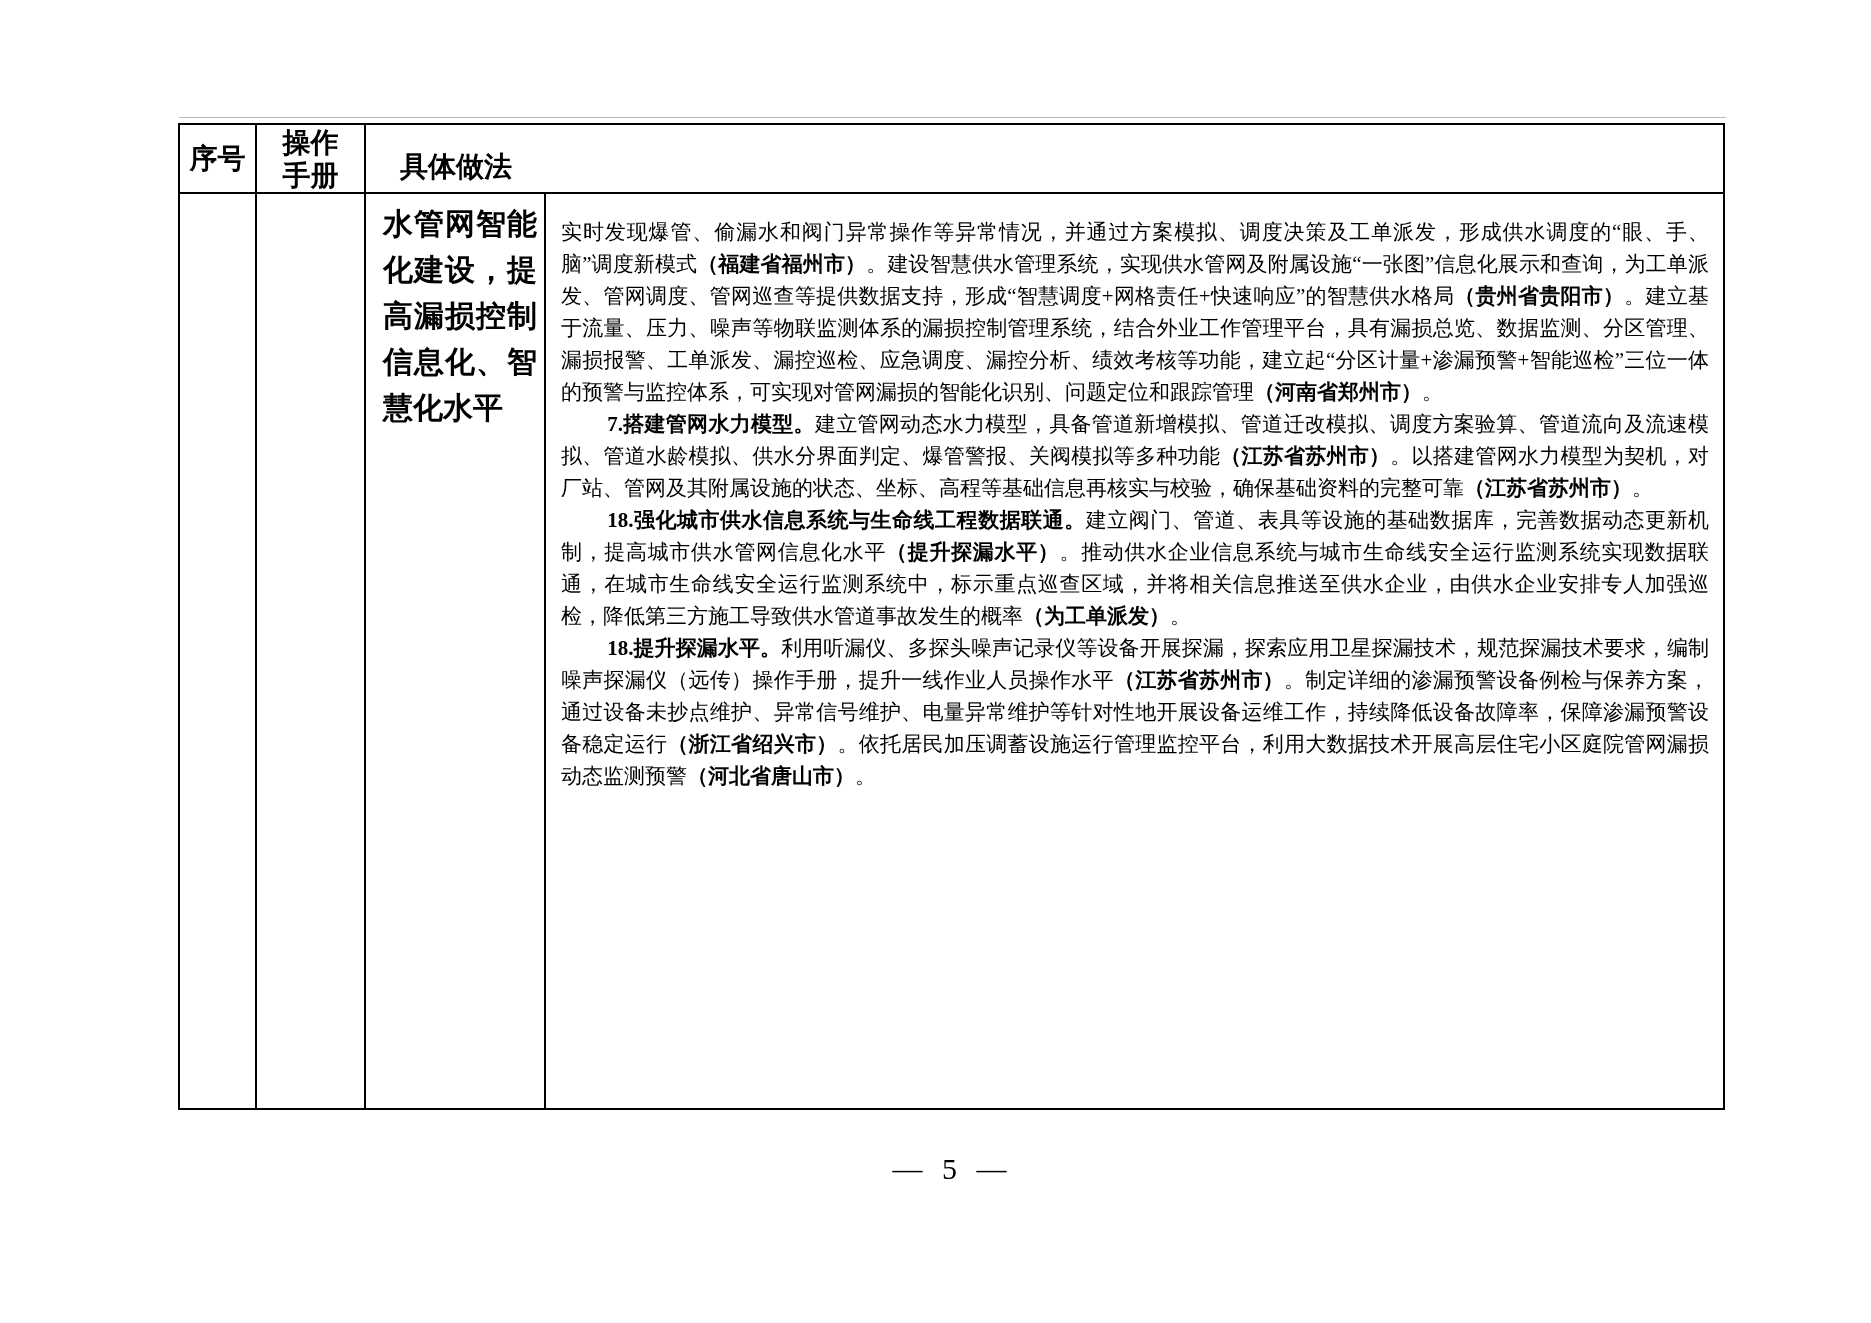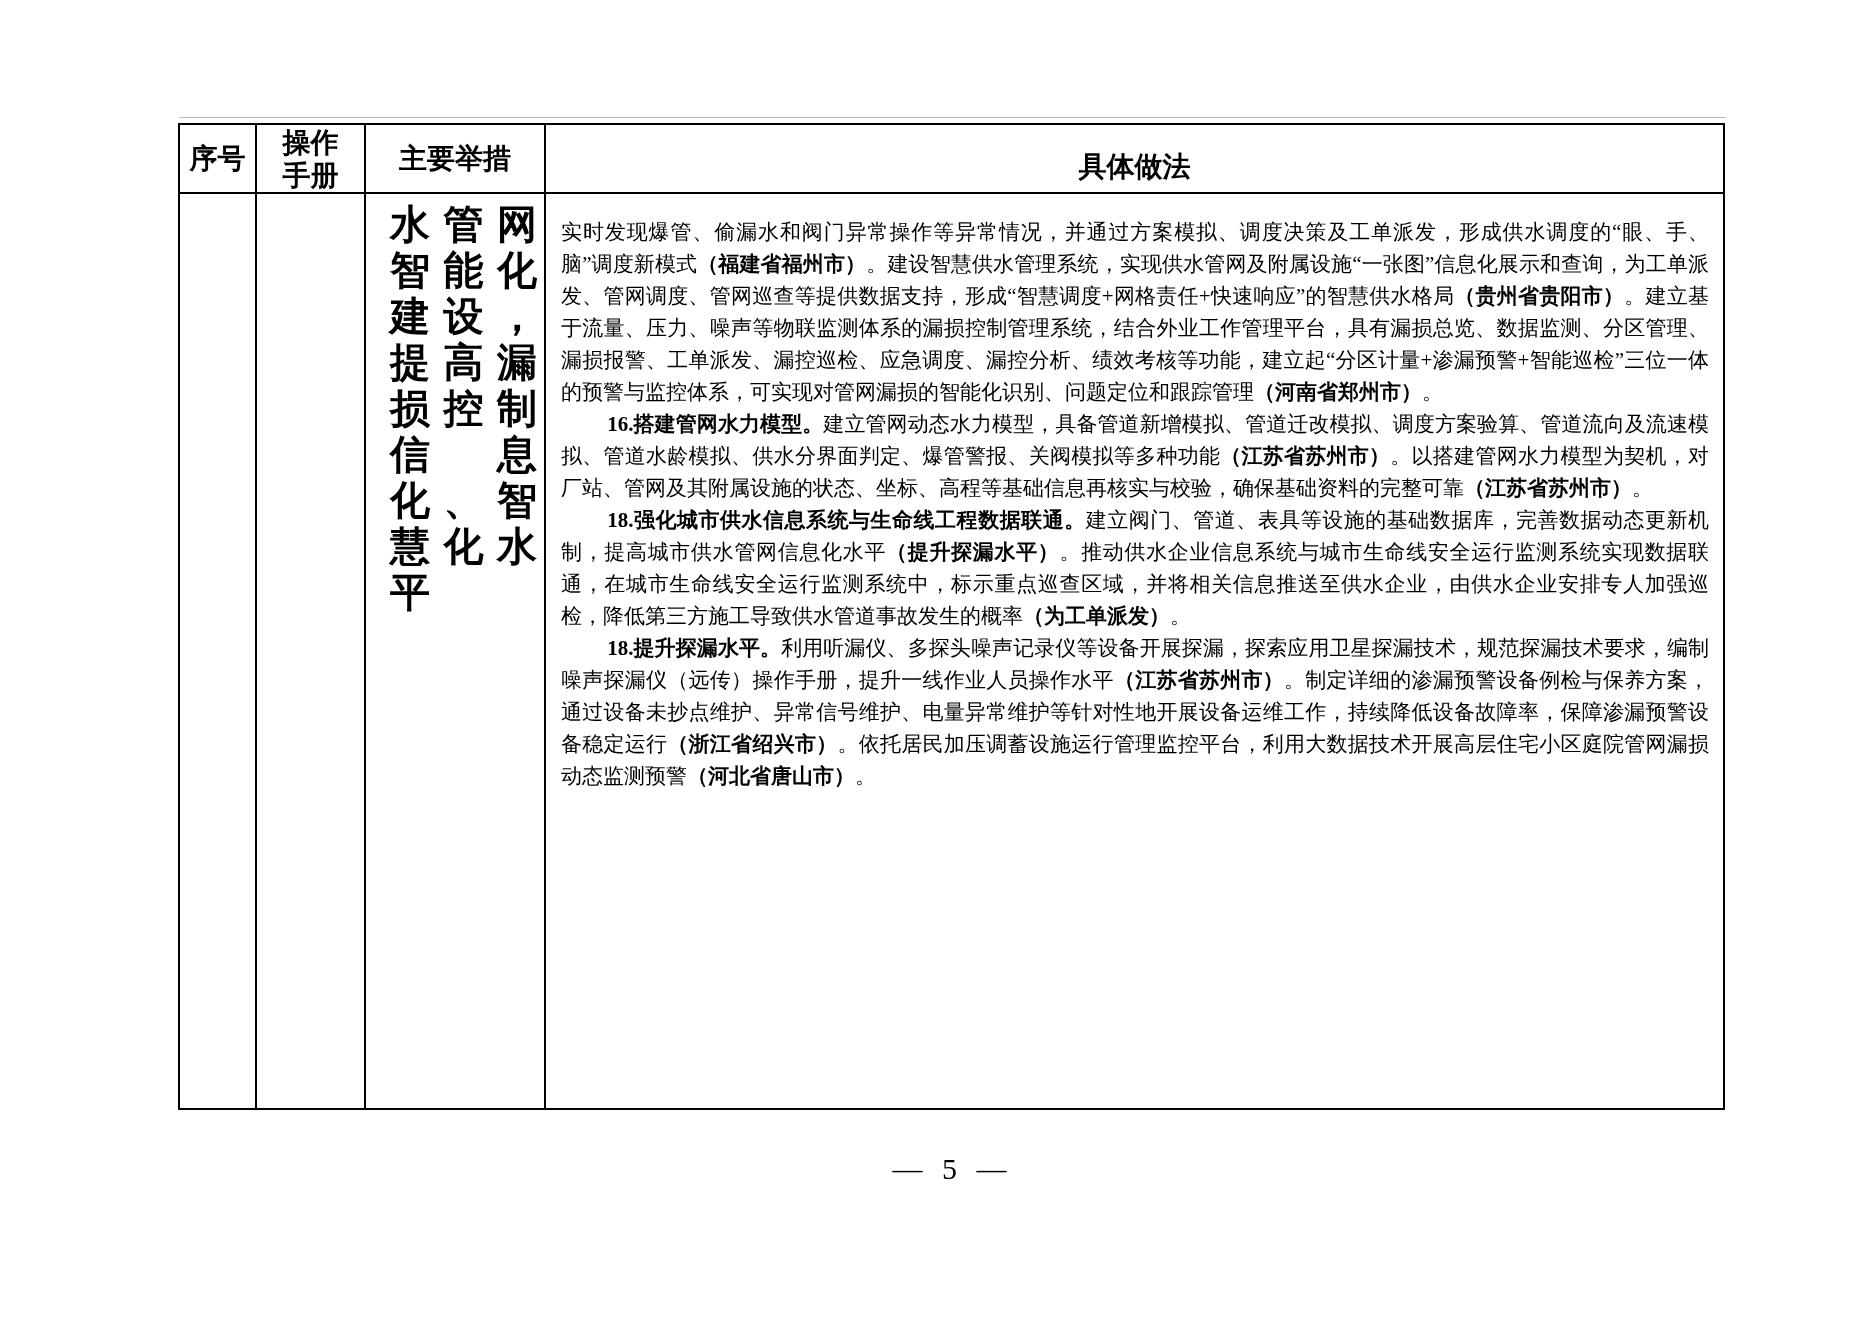--- a/index.html
+++ b/index.html
@@ -58,23 +58,23 @@
   .th .wrap2 {
     display: inline-block;
     width: 2.05em;
   }
 
   .body-row {
     min-height: 914px;
   }
 
   .measure-cell {
-    padding: 7px 7px 0 24px;
+    padding: 7px 7px 0 17px;
     font-weight: 700;
-    font-size: 40px;
+    font-size: 30px;
     line-height: 46px;
     text-align: justify;
     text-justify: inter-character;
     font-family: Liberation Sans, sans-serif;
   }
 
   .detail-cell {
     padding: 6px 14px 0 15px;
     font-size: 21px;
     line-height: 32px;
@@ -104,33 +104,30 @@
 
 <div class="doc-table">
   <div class="tr header-row">
     <div class="th">
       <span>序号</span>
     </div>
     <div class="th">
       <span class="wrap2">操作手册</span>
     </div>
     <div class="th">
-      <span>主要举措</span>
-    </div>
-    <div class="th">
       <span>具体做法</span>
     </div>
   </div>
 
   <div class="tr body-row">
     <div class="td"></div>
     <div class="td"></div>
     <div class="td measure-cell">水管网智能化建设，提高漏损控制信息化、智慧化水平</div>
     <div class="td detail-cell">
         <div class="para"><span>实时发现爆管、偷漏水和阀门异常操作等异常情况，并通过方案模拟、调度决策及工单派发，形成供水调度的“眼、手、脑”调度新模式</span><span class="bold">（福建省福州市）</span><span>。建设智慧供水管理系统，实现供水管网及附属设施“一张图”信息化展示和查询，为工单派发、管网调度、管网巡查等提供数据支持，形成“智慧调度+网格责任+快速响应”的智慧供水格局</span><span class="bold">（贵州省贵阳市）</span><span>。建立基于流量、压力、噪声等物联监测体系的漏损控制管理系统，结合外业工作管理平台，具有漏损总览、数据监测、分区管理、漏损报警、工单派发、漏控巡检、应急调度、漏控分析、绩效考核等功能，建立起“分区计量+渗漏预警+智能巡检”三位一体的预警与监控体系，可实现对管网漏损的智能化识别、问题定位和跟踪管理</span><span class="bold">（河南省郑州市）</span><span>。</span></div>
-        <div class="para indent"><span class="bold">16.搭建管网水力模型。</span><span>建立管网动态水力模型，具备管道新增模拟、管道迁改模拟、调度方案验算、管道流向及流速模拟、管道水龄模拟、供水分界面判定、爆管警报、关阀模拟等多种功能</span><span class="bold">（江苏省苏州市）</span><span>。以搭建管网水力模型为契机，对厂站、管网及其附属设施的状态、坐标、高程等基础信息再核实与校验，确保基础资料的完整可靠</span><span class="bold">（江苏省苏州市）</span><span>。</span></div>
+        <div class="para indent"><span class="bold">7.搭建管网水力模型。</span><span>建立管网动态水力模型，具备管道新增模拟、管道迁改模拟、调度方案验算、管道流向及流速模拟、管道水龄模拟、供水分界面判定、爆管警报、关阀模拟等多种功能</span><span class="bold">（江苏省苏州市）</span><span>。以搭建管网水力模型为契机，对厂站、管网及其附属设施的状态、坐标、高程等基础信息再核实与校验，确保基础资料的完整可靠</span><span class="bold">（江苏省苏州市）</span><span>。</span></div>
         <div class="para indent"><span class="bold">18.强化城市供水信息系统与生命线工程数据联通。</span><span>建立阀门、管道、表具等设施的基础数据库，完善数据动态更新机制，提高城市供水管网信息化水平</span><span class="bold">（提升探漏水平）</span><span>。推动供水企业信息系统与城市生命线安全运行监测系统实现数据联通，在城市生命线安全运行监测系统中，标示重点巡查区域，并将相关信息推送至供水企业，由供水企业安排专人加强巡检，降低第三方施工导致供水管道事故发生的概率</span><span class="bold">（为工单派发）</span><span>。</span></div>
         <div class="para indent"><span class="bold">18.提升探漏水平。</span><span>利用听漏仪、多探头噪声记录仪等设备开展探漏，探索应用卫星探漏技术，规范探漏技术要求，编制噪声探漏仪（远传）操作手册，提升一线作业人员操作水平</span><span class="bold">（江苏省苏州市）</span><span>。制定详细的渗漏预警设备例检与保养方案，通过设备未抄点维护、异常信号维护、电量异常维护等针对性地开展设备运维工作，持续降低设备故障率，保障渗漏预警设备稳定运行</span><span class="bold">（浙江省绍兴市）</span><span>。依托居民加压调蓄设施运行管理监控平台，利用大数据技术开展高层住宅小区庭院管网漏损动态监测预警</span><span class="bold">（河北省唐山市）</span><span>。</span></div>
       </div>
   </div>
 </div>
 
 <div class="page-number">— 5 —</div>
 
 </body></html>

